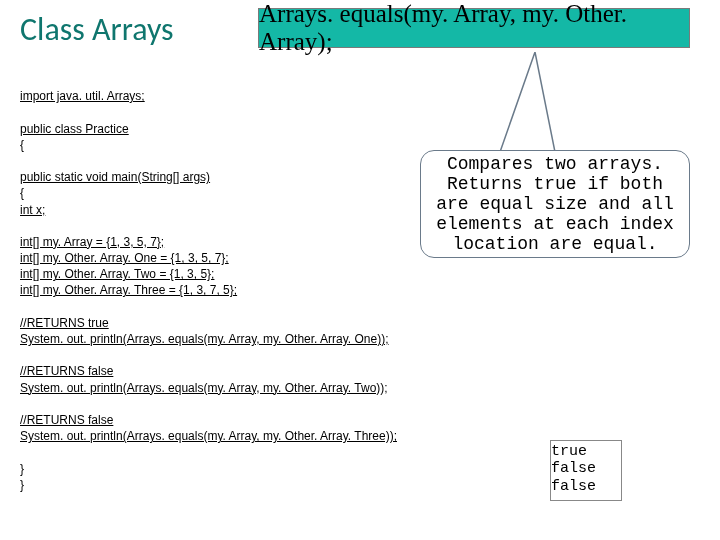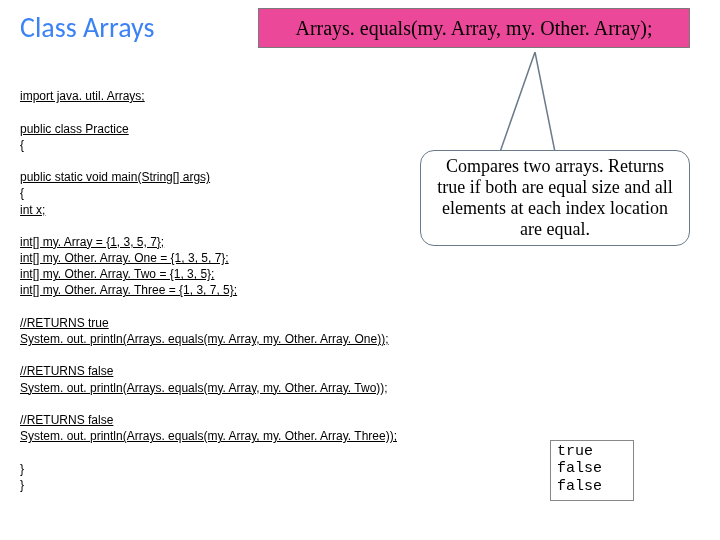--- a/index.html
+++ b/index.html
@@ -9,58 +9,58 @@
     height: 540px;
     font-family: Arial, sans-serif;
     background: white;
     position: relative;
     overflow: hidden;
   }
   .title {
     position: absolute;
     top: 10px;
     left: 20px;
-    font-size: 28px;
+    font-size: 32px;
     font-family: Calibri, Arial, sans-serif;
-    color: #3b82f6;
+    color: #0f766e;
   }
   .method-box {
     position: absolute;
     top: 8px;
     left: 258px;
     width: 430px;
     height: 38px;
-    background: #ec4899;
+    background: #14b8a6;
     border: 1px solid #7a7a7a;
-    font-size: 20px;
+    font-size: 25px;
     font-family: "Times New Roman", serif;
     display: flex;
     align-items: center;
     justify-content: center;
   }
   .code {
     position: absolute;
     top: 72px;
     left: 20px;
     font-size: 12px;
     font-family: Arial, sans-serif;
     line-height: 1.35;
     white-space: pre;
     text-decoration: underline;
   }
   .callout {
     position: absolute;
     top: 150px;
     left: 420px;
     width: 270px;
-    height: 96px;
+    height: 108px;
     border: 1.5px solid #6a7a8a;
     border-radius: 14px;
     background: white;
-    font-family: Liberation Serif, serif;
+    font-family: Liberation Mono, monospace;
     font-size: 18px;
     text-align: center;
     display: flex;
     align-items: center;
     justify-content: center;
     padding: 8px 12px;
     box-sizing: border-box;
   }
   .callout-pointer {
     position: absolute;
@@ -77,21 +77,21 @@
   .output-box {
     position: absolute;
     top: 440px;
     left: 550px;
     width: 70px;
     height: 55px;
     border: 1px solid #888;
     font-family: "Courier New", monospace;
     font-size: 15px;
     line-height: 1.15;
-    padding: 2px 6px;
+    padding: 2px 0;
     white-space: pre;
   }
 </style>
 </head>
 <body>
 
 <div class="title">Class Arrays</div>
 
 <div class="method-box">
   <span>Arrays. equals(my. Array, my. Other. Array);</span>

